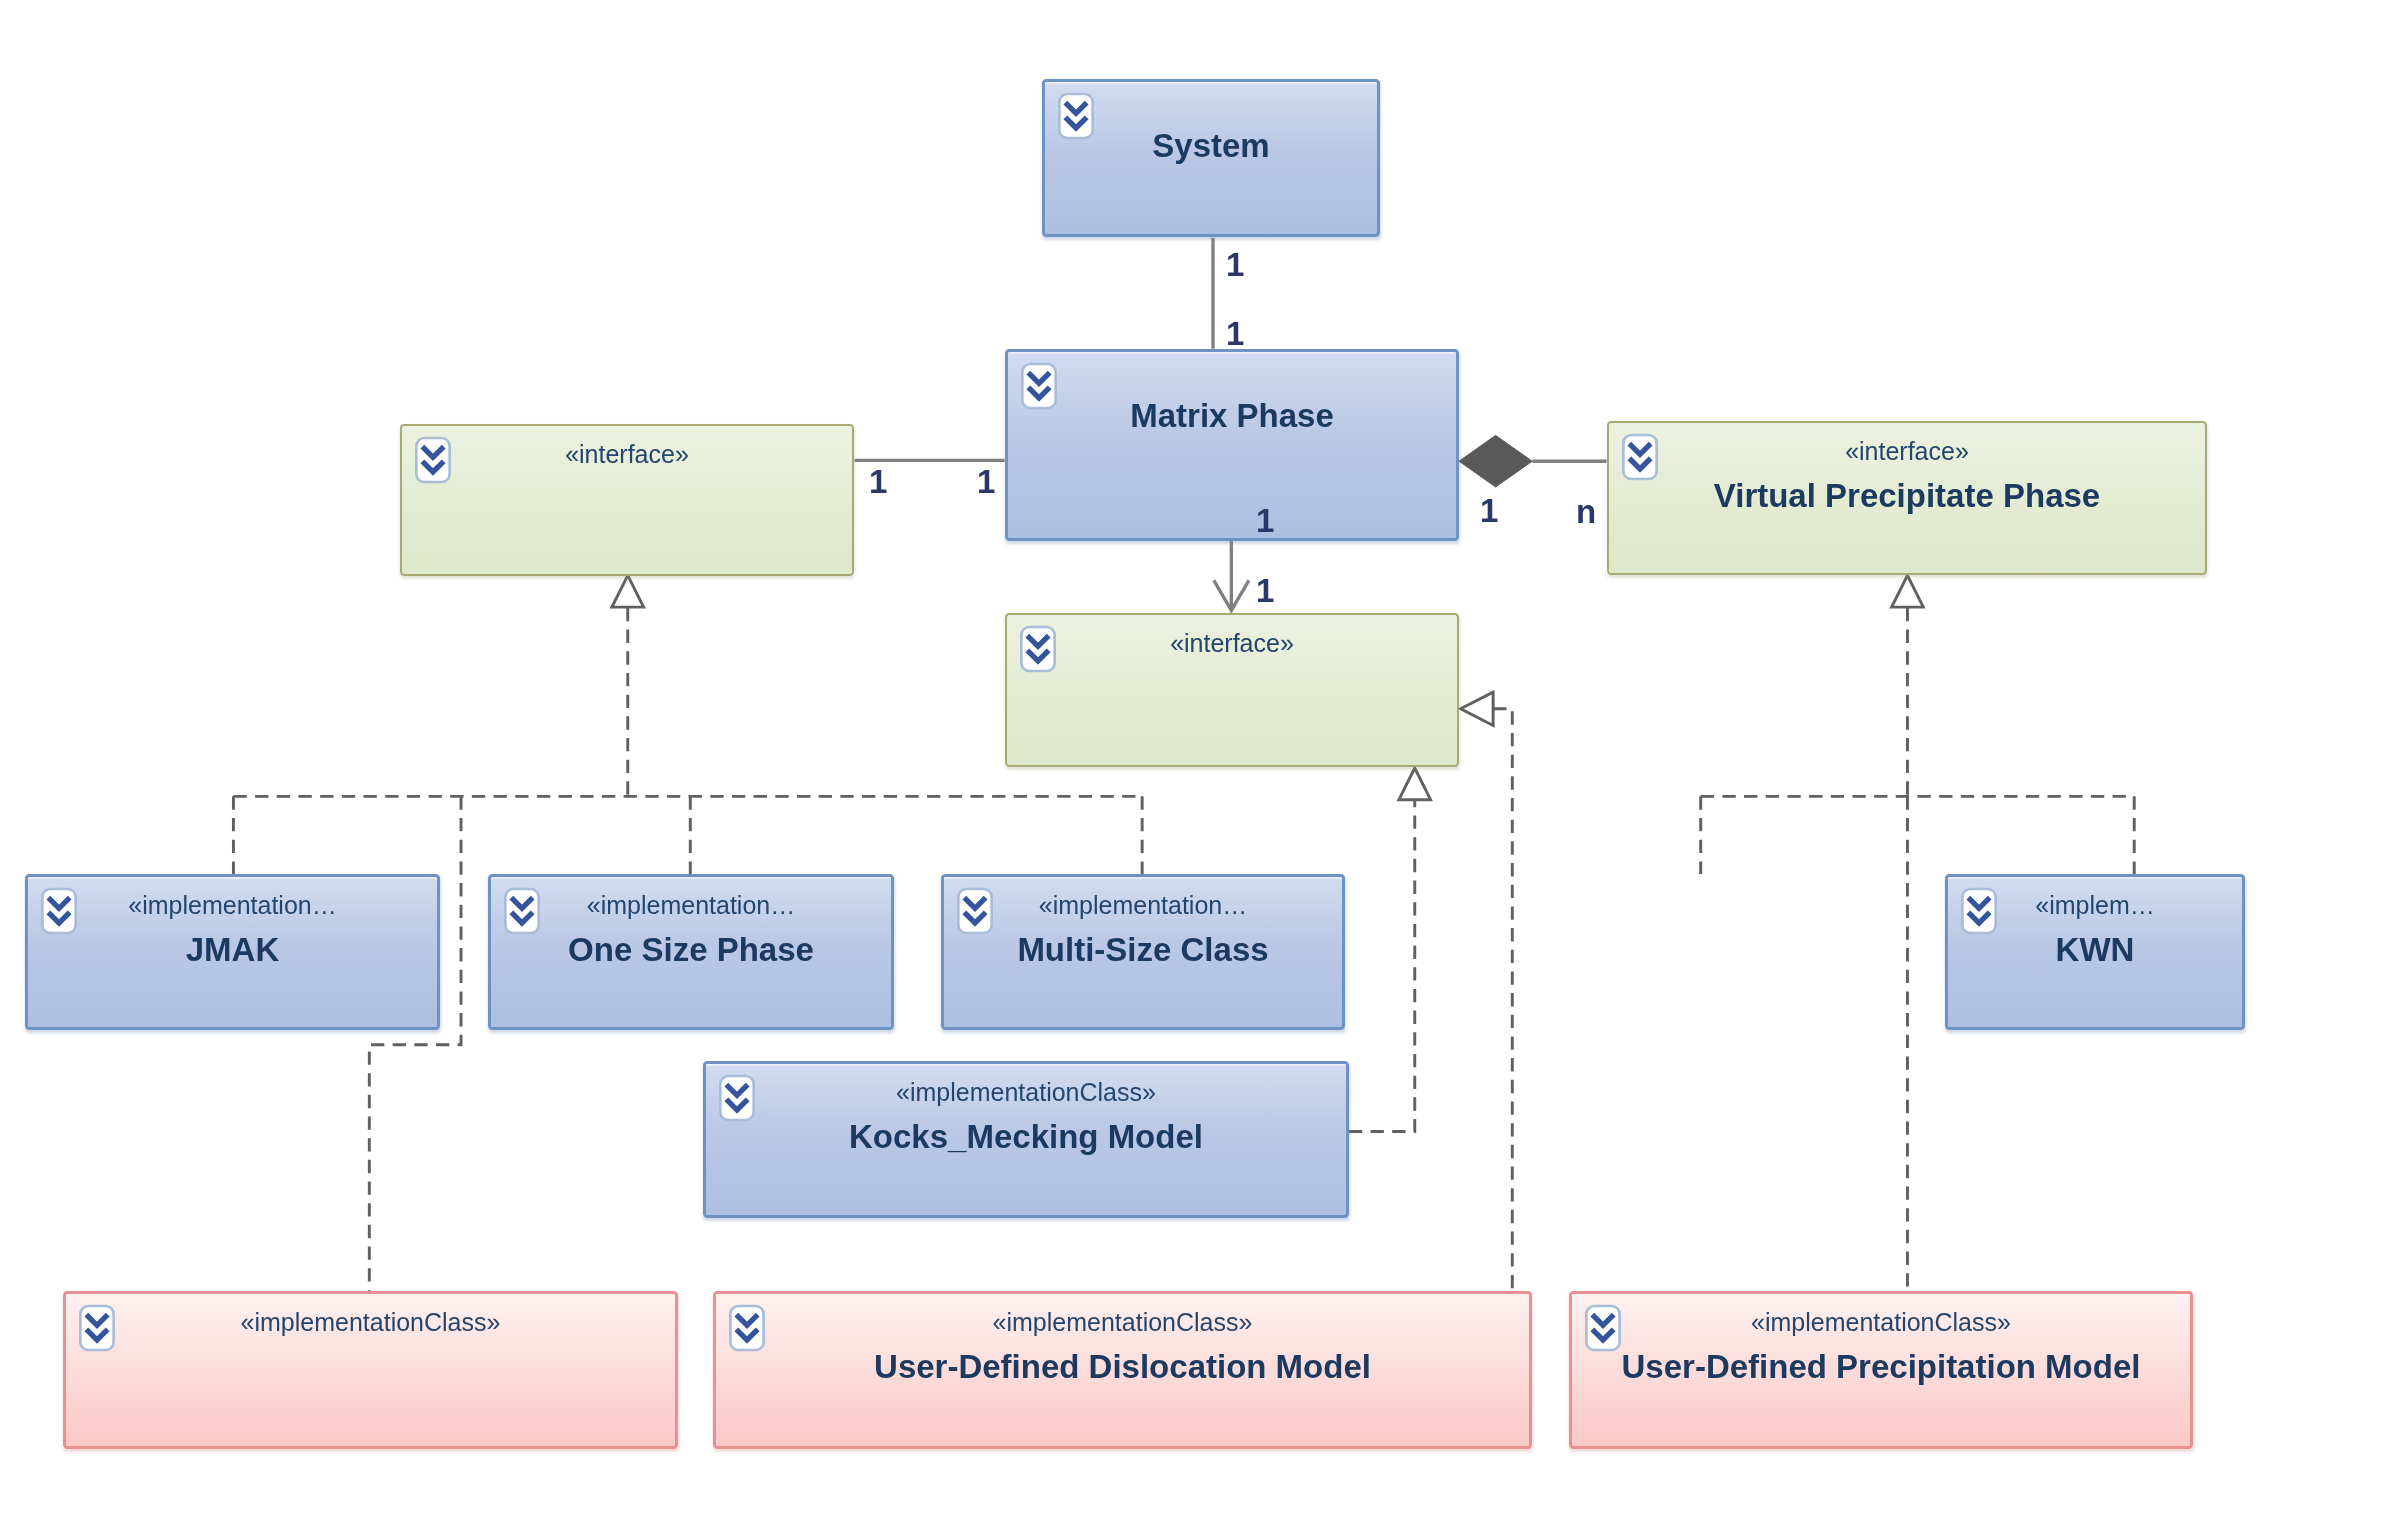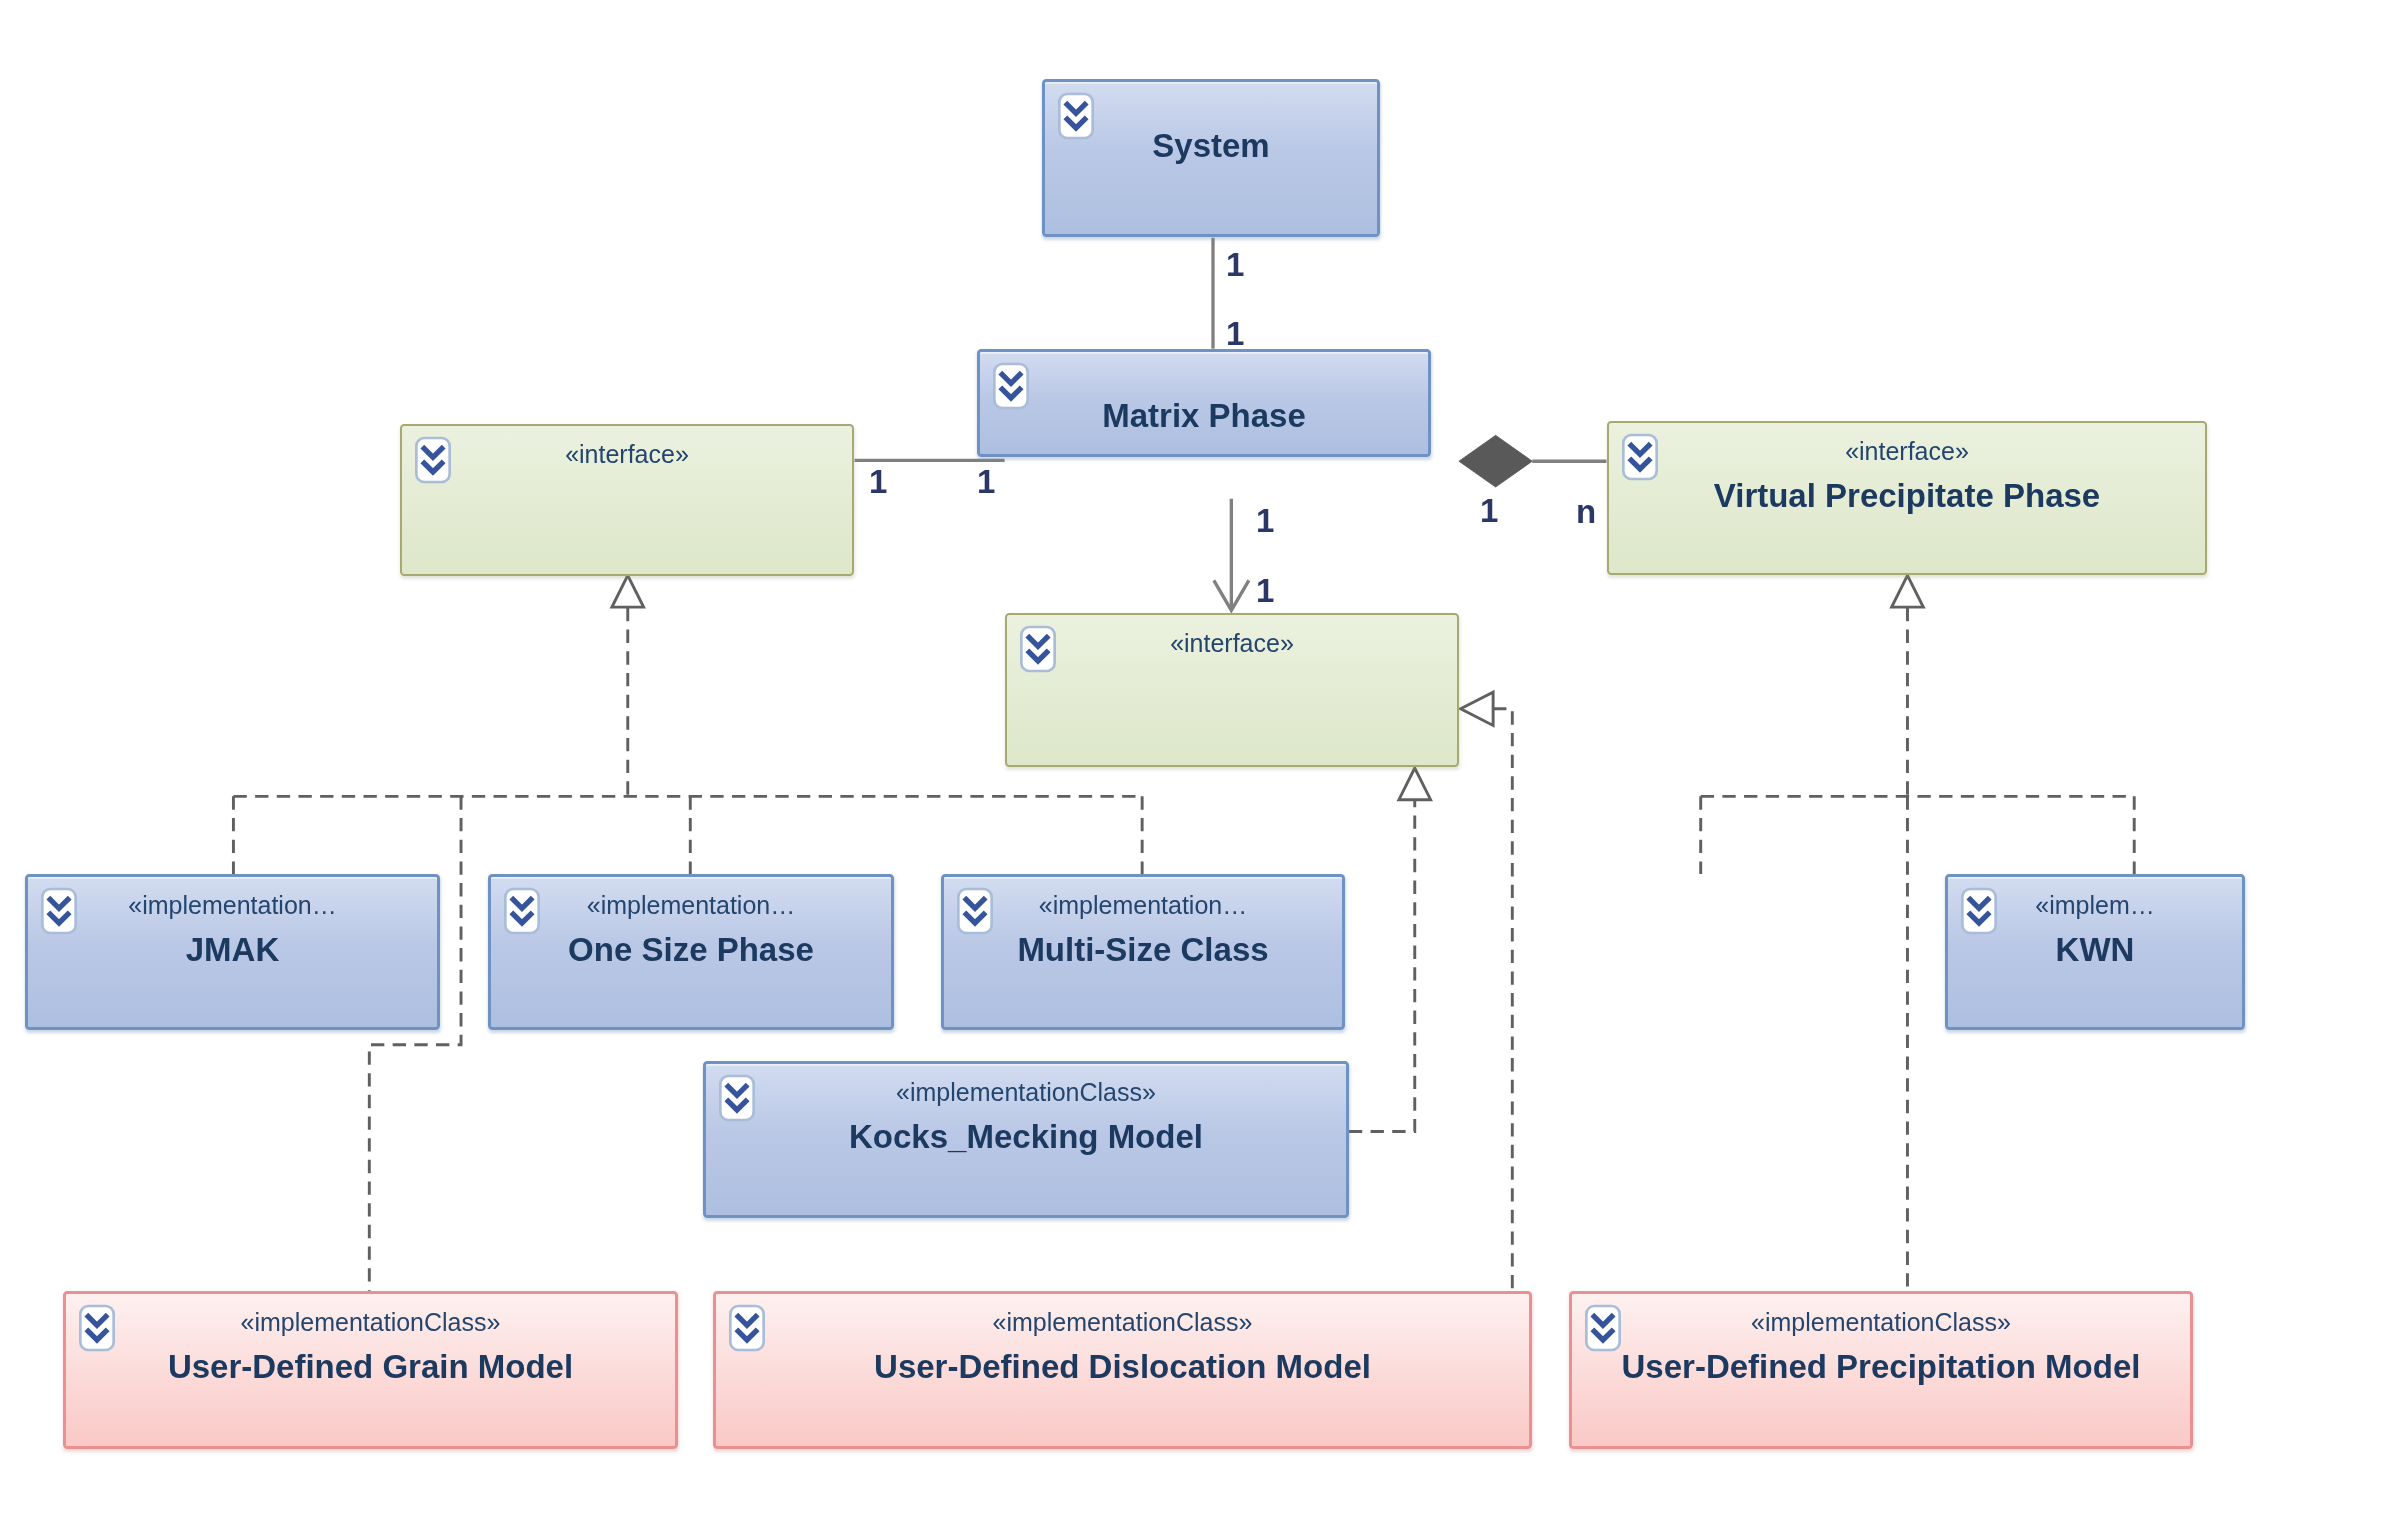--- a/index.html
+++ b/index.html
@@ -84,21 +84,21 @@
 
   <div class="node blue no-stereo" style="left:1042px;top:79px;width:338px;height:158px">
     <svg class="chev-icon" viewBox="0 0 28 36">
         <rect x="1.5" y="1.5" width="25" height="33" rx="6" fill="#ffffff" stroke="#a9bcd8" stroke-width="2"></rect>
         <path d="M6 8 L14 16 L22 8" stroke="#35549b" stroke-width="4" fill="none"></path>
         <path d="M6 19 L14 27 L22 19" stroke="#35549b" stroke-width="4" fill="none"></path>
       </svg>
     <div class="title">System</div>
   </div>
 
-  <div class="node blue no-stereo" style="left:977px;top:349px;width:454px;height:108px">
+  <div class="node blue no-stereo" style="left:1005px;top:349px;width:454px;height:192px">
     <svg class="chev-icon" viewBox="0 0 28 36">
         <rect x="1.5" y="1.5" width="25" height="33" rx="6" fill="#ffffff" stroke="#a9bcd8" stroke-width="2"></rect>
         <path d="M6 8 L14 16 L22 8" stroke="#35549b" stroke-width="4" fill="none"></path>
         <path d="M6 19 L14 27 L22 19" stroke="#35549b" stroke-width="4" fill="none"></path>
       </svg>
     <div class="title">Matrix Phase</div>
   </div>
 
   <div class="node green" style="left:400px;top:424px;width:454px;height:152px">
     <svg class="chev-icon" viewBox="0 0 28 36">
@@ -179,21 +179,20 @@
     <div class="title">Kocks_Mecking Model</div>
   </div>
 
   <div class="node pink" style="left:63px;top:1291px;width:615px;height:158px">
     <svg class="chev-icon" viewBox="0 0 28 36">
         <rect x="1.5" y="1.5" width="25" height="33" rx="6" fill="#ffffff" stroke="#a9bcd8" stroke-width="2"></rect>
         <path d="M6 8 L14 16 L22 8" stroke="#35549b" stroke-width="4" fill="none"></path>
         <path d="M6 19 L14 27 L22 19" stroke="#35549b" stroke-width="4" fill="none"></path>
       </svg>
     <div class="stereo">«implementationClass»</div>
-    <div class="title">User-Defined Grain Model</div>
   </div>
 
   <div class="node pink" style="left:713px;top:1291px;width:819px;height:158px">
     <svg class="chev-icon" viewBox="0 0 28 36">
         <rect x="1.5" y="1.5" width="25" height="33" rx="6" fill="#ffffff" stroke="#a9bcd8" stroke-width="2"></rect>
         <path d="M6 8 L14 16 L22 8" stroke="#35549b" stroke-width="4" fill="none"></path>
         <path d="M6 19 L14 27 L22 19" stroke="#35549b" stroke-width="4" fill="none"></path>
       </svg>
     <div class="stereo">«implementationClass»</div>
     <div class="title">User-Defined Dislocation Model</div>

